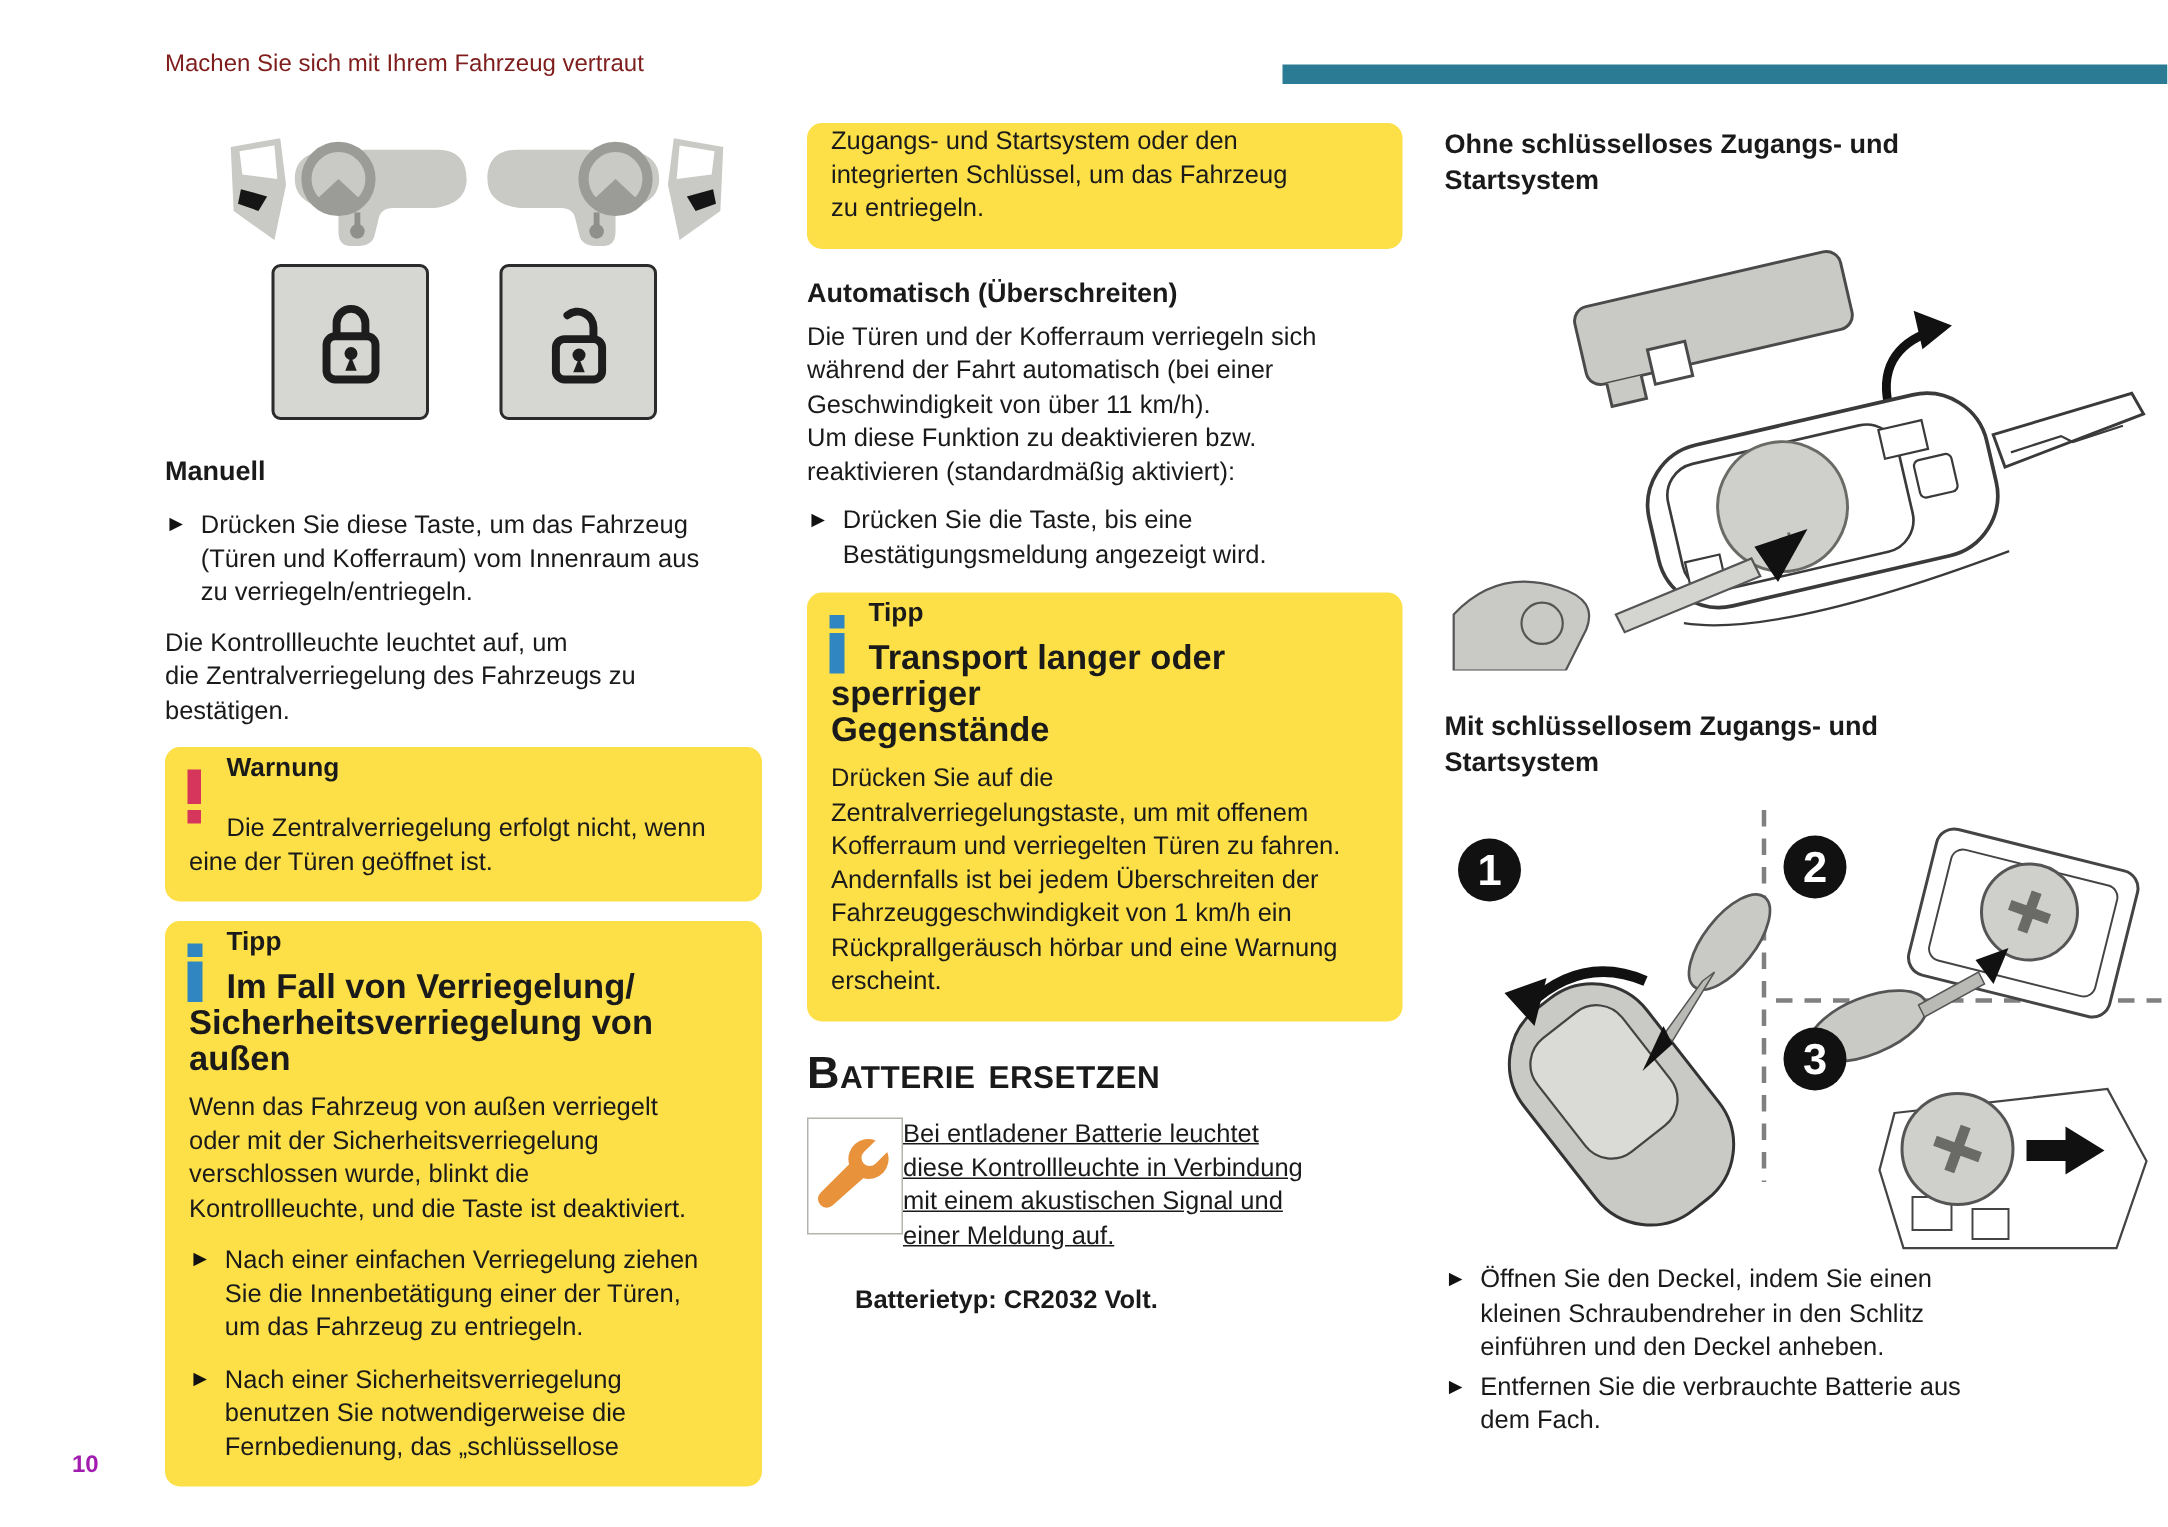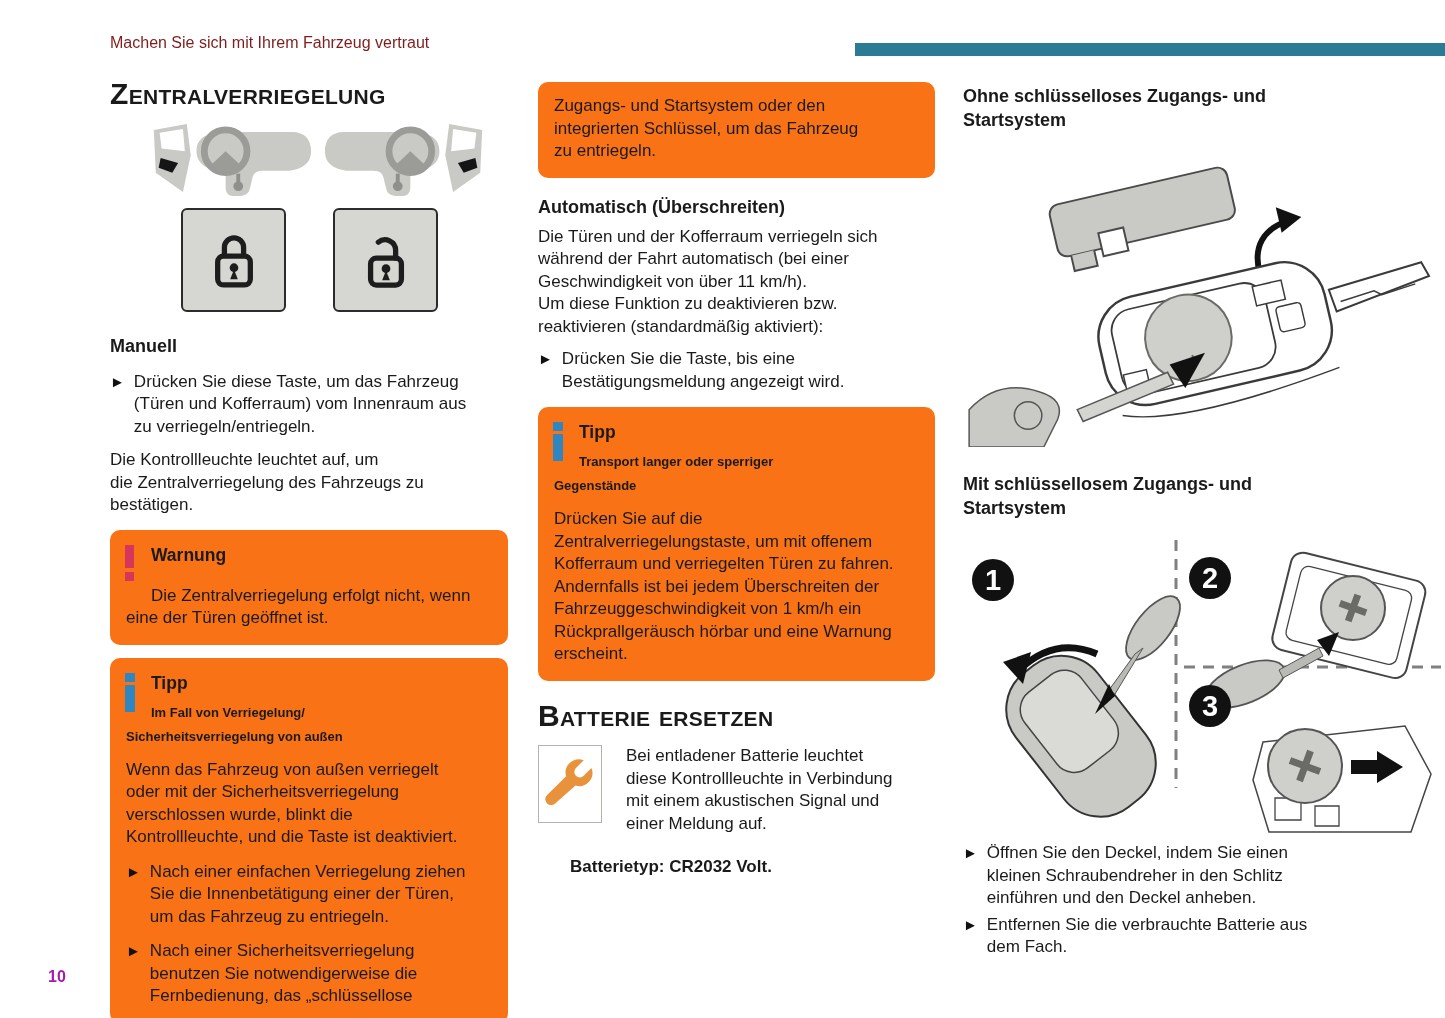--- a/index.html
+++ b/index.html
@@ -20,23 +20,23 @@
 
   .sec-title{font-variant:small-caps;font-weight:bold;font-size:30px;line-height:1.05;margin:0;letter-spacing:.3px;}
   .h4{font-size:18px;font-weight:bold;margin:0;line-height:24px;white-space:pre-line;}
   .para{font-size:17px;line-height:22.5px;margin:0;white-space:pre-line;}
   .bold{font-weight:bold;margin-left:32px;}
 
   .bullet{display:flex;margin:0;}
   .bullet .arr{flex:none;font-size:15px;line-height:22.5px;margin-right:9px;color:#111;}
 
   
-  .gbox{background:#f97316;border-radius:10px;padding:13px 16px 15px;position:relative;}
+  .gbox{background:#fde047;border-radius:10px;padding:1px 16px 15px;position:relative;}
   .gbox .box-label{font-size:17.5px;font-weight:bold;line-height:24px;margin:0 0 0 25px;}
-  .gbox .box-subtitle{font-size:13px;font-weight:bold;line-height:24px;margin:6px 0 0;text-indent:25px;white-space:pre-line;}
+  .gbox .box-subtitle{font-size:23px;font-weight:bold;line-height:24px;margin:6px 0 0;text-indent:25px;white-space:pre-line;}
   .gbox .box-body{margin-top:18px;text-indent:25px;}
   .gbox .box-para{margin-top:10px;}
   .gbox .box-bullet{margin-top:12px;}
 
   .icon-excl{position:absolute;left:15px;top:15px;width:9px;}
   .icon-excl .bar{width:9px;height:23px;background:#d6365c;}
   .icon-excl .dot{width:9px;height:9px;background:#d6365c;margin-top:4px;}
   .icon-info{position:absolute;left:15px;top:15px;width:10px;}
   .icon-info .dot{width:10px;height:9px;background:#2f86c0;}
   .icon-info .bar{width:10px;height:27px;background:#2f86c0;margin-top:3px;}
@@ -55,39 +55,38 @@
   #left-tip-box{margin-top:13px;}
 
   
   #auto-heading{margin-top:17px;}
   #auto-para{margin-top:7px;}
   #auto-bullet{margin-top:10px;}
   #mid-tip-box{margin-top:14px;}
   #battery-title{margin-top:19px;}
   .battery-row{margin-top:14px;display:flex;}
   .wrench-frame{flex:none;width:64px;height:78px;border:1px solid #b3b3ae;display:flex;align-items:center;justify-content:center;background:#fff;box-sizing:border-box;}
-  .battery-row .para{margin-left:24px;}
+  .battery-row .para{text-decoration:underline;}
   #battery-type{margin-top:21px;}
 
   
   #key-illustration{margin-top:30px;display:block;}
   #heading-with{margin-top:25px;}
   #steps-illustration{margin-top:16px;display:block;}
   .right-bullets{margin-top:8px;}
   .right-bullets .bullet + .bullet{margin-top:4px;}
 </style>
 </head>
 <body>
 
 <div class="breadcrumb">Machen Sie sich mit Ihrem Fahrzeug vertraut</div>
 <div class="teal-bar"></div>
 
 <div class="col" id="col-left">
 
-  <h1 class="sec-title">Zentralverriegelung</h1>
 
   <div class="dash-row">
     <svg width="165" height="78" viewBox="0 0 170 80">
       <polygon points="6,8 40,2 44,34 36,72 8,52" fill="#c9c9c5"></polygon>
       <polygon points="12,11 36,7 38,30 14,27" fill="#ffffff"></polygon>
       <polygon points="13,37 31,42 25,52 11,47" fill="#151515"></polygon>
       <path d="M50 30 C50 14 64 10 80 10 L148 10 C162 10 168 18 168 30 C168 42 160 48 146 50 L118 50 C110 50 108 54 107 60 L105 68 C104 74 99 76 94 76 L88 76 C82 76 80 72 80 66 L80 52 C66 50 50 46 50 30 Z" fill="#c9c9c5"></path>
       <circle cx="80" cy="30" r="22" fill="none" stroke="#9b9b97" stroke-width="7"></circle>
       <path d="M80 30 L64 45 A22 22 0 0 0 96 45 Z" fill="#9b9b97"></path>
       <rect x="91" y="53" width="4" height="10" fill="#8f8f8b"></rect>

